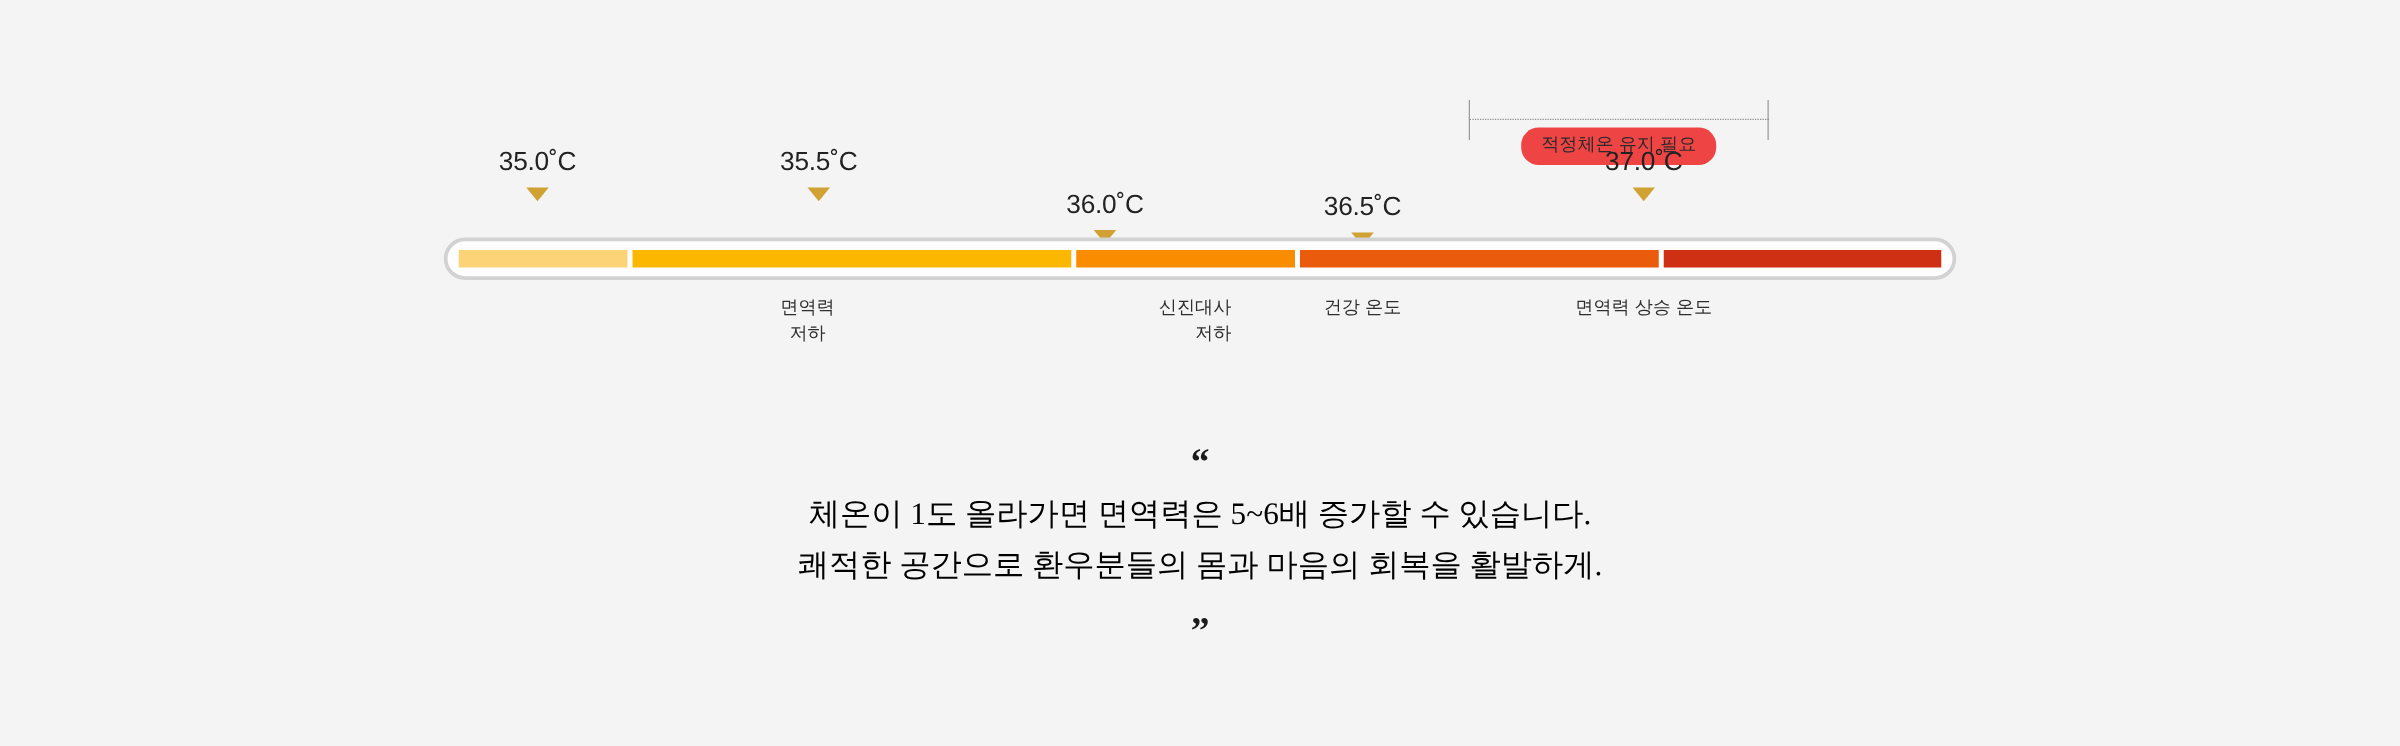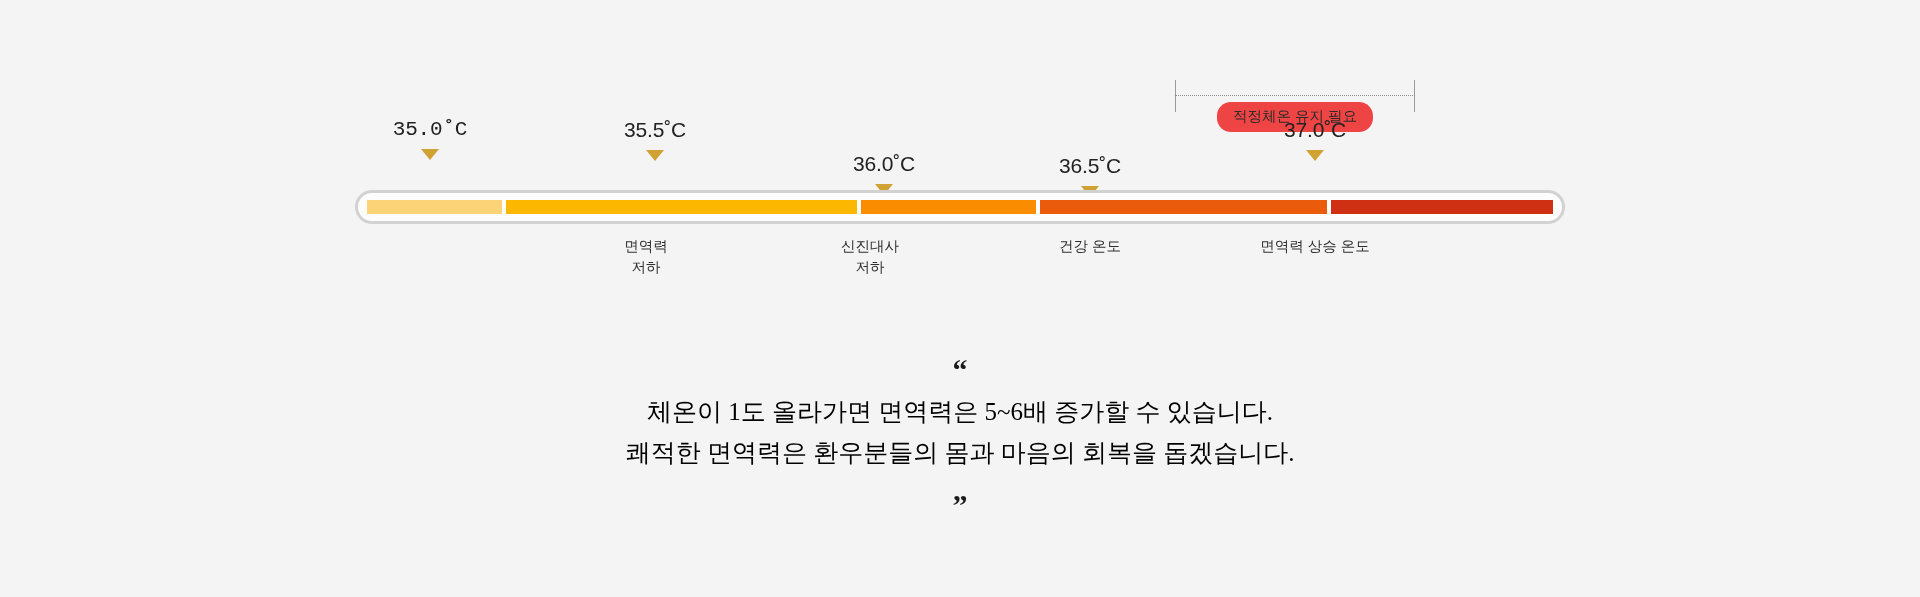--- a/index.html
+++ b/index.html
@@ -152,21 +152,21 @@
 
 <div id="scale-block">
 
   <div id="bracket">
     <div class="tick left"></div>
     <div class="tick right"></div>
     <div class="dotline"></div>
     <div id="badge">적정체온 유지 필요</div>
   </div>
 
-  <div class="marker" style="left:-5px;font-family:Liberation Mono, monospace;">
+  <div class="marker" style="left:-5px;">
     <div class="temp">35.0˚C</div>
     <div class="caret"></div>
   </div>
   <div class="marker" style="left:220px;">
     <div class="temp">35.5˚C</div>
     <div class="caret"></div>
   </div>
   <div class="marker" style="left:449px;margin-top:34px;">
     <div class="temp">36.0˚C</div>
     <div class="caret"></div>
@@ -185,26 +185,26 @@
       <div class="seg" style="width:11.5%;background:#fcd377;"></div>
       <div class="seg" style="width:30%;background:#fcb800;"></div>
       <div class="seg" style="width:15%;background:#fa8c00;"></div>
       <div class="seg" style="width:24.5%;background:#ea5b0c;"></div>
       <div class="seg" style="width:19%;background:#cf2f12;"></div>
     </div>
   </div>
 
   <div class="sublabel" style="left:176px;">면역력
 저하</div>
-  <div class="sublabel" style="left:400px;">신진대사
+  <div class="sublabel" style="left:400px;text-align:right;">신진대사
 저하</div>
   <div class="sublabel" style="left:845px;">면역력 상승 온도</div>
   <div class="sublabel" style="left:620px;">건강 온도</div>
 </div>
 
 <div id="quote-block">
   <div id="quote-open">“</div>
   <div id="quote-lines">
     <div>체온이 1도 올라가면 면역력은 5~6배 증가할 수 있습니다.</div>
-    <div>쾌적한 면역력은 환우분들의 몸과 마음의 회복을 돕겠습니다.</div>
+    <div>쾌적한 공간으로 환우분들의 몸과 마음의 회복을 활발하게.</div>
   </div>
   <div id="quote-close">”</div>
 </div>
 
 </body></html>

